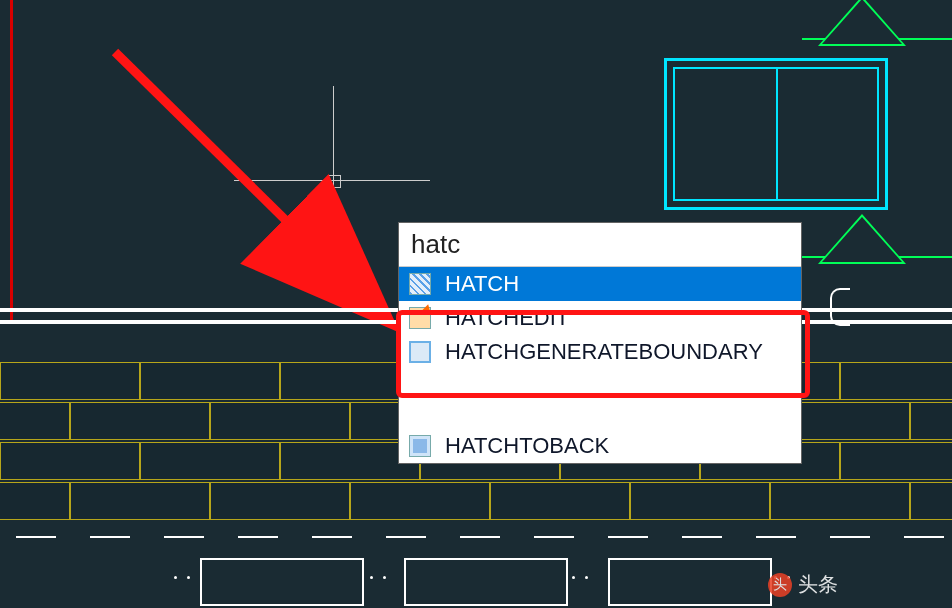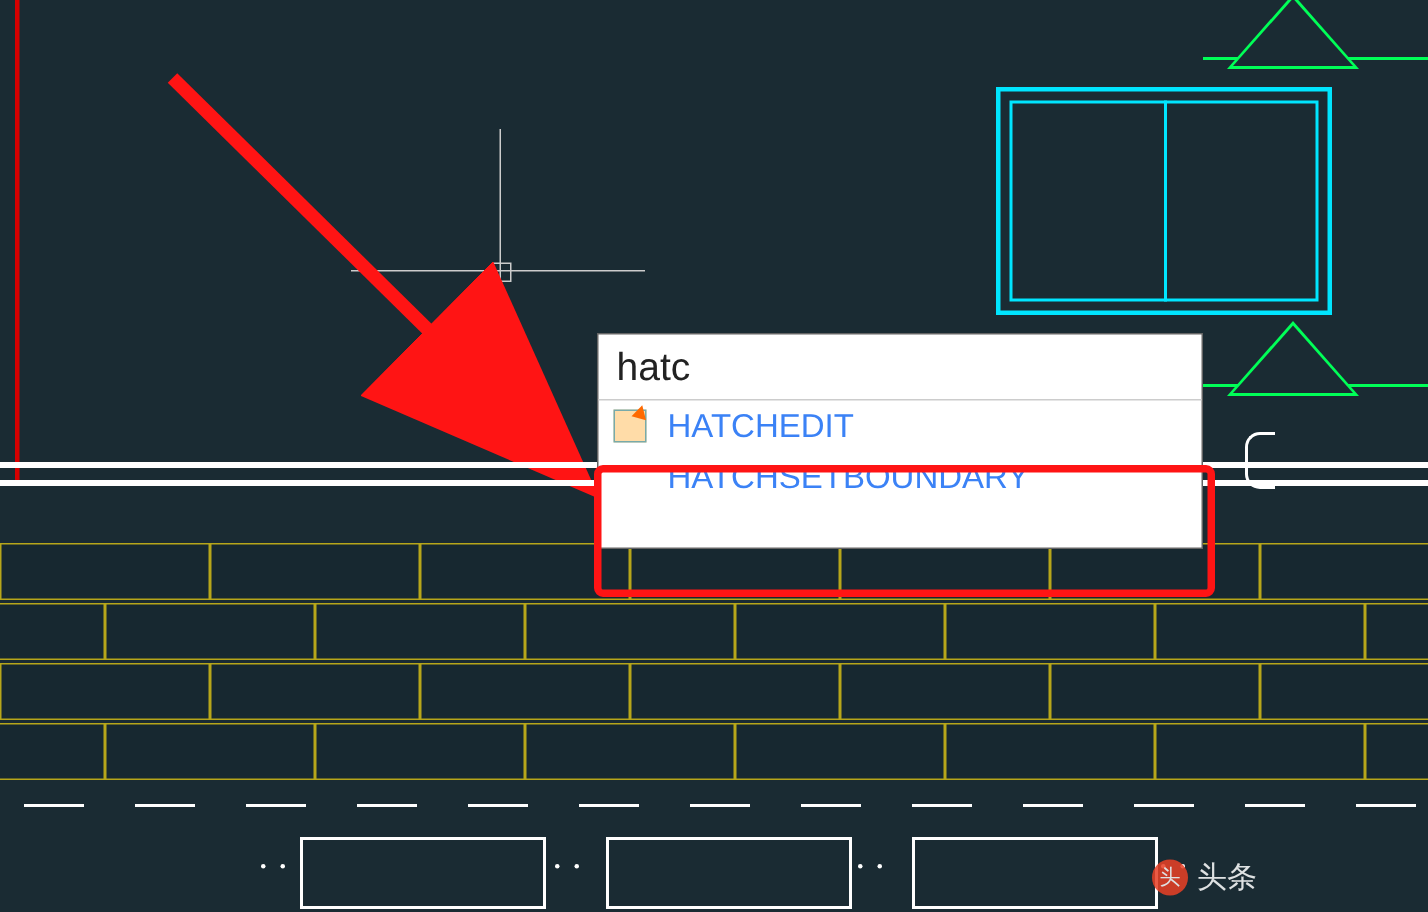--- a/index.html
+++ b/index.html
@@ -31,21 +31,21 @@
 .grip{position:absolute;right:6px;top:288px;width:18px;height:34px;border:2px solid #fff;border-radius:10px 0 0 10px;border-right:none}
 .dash-row{position:absolute;left:0;top:536px;width:952px;display:flex;gap:34px;padding-left:16px}
 .dash{width:40px;height:2px;background:#fff}
 .dotpair{position:absolute;display:flex;gap:10px}
 .dotpair span{width:3px;height:3px;background:#fff;border-radius:50%}
 .rect-row{position:absolute;left:200px;top:558px;display:flex;gap:40px}
 .rect{width:160px;height:44px;border:2px solid #fff;background:transparent}
 .popup{position:absolute;left:398px;top:222px;width:404px;background:#fff;border:1px solid #646464;box-sizing:border-box}
 .popup-input{padding:6px 12px;font-size:26px;color:#222;border-bottom:1px solid #ccc;font-family:Arial}
 .popup-list{}
-.item{display:flex;align-items:center;gap:14px;padding:4px 10px;font-size:22px;color:#3b82f6;position:relative}
+.item{display:flex;align-items:center;gap:14px;padding:4px 10px;font-size:22px;color:#0f172a;position:relative}
 .item.sel{background:#0078d7;color:#fff}
 .item .ic{width:22px;height:22px;flex:0 0 22px;background:#e4eefa;border:1px solid #7aa;box-sizing:border-box;position:relative}
 .item .ic.hatch{background:repeating-linear-gradient(45deg,#5aa0e8 0 2px,#e4eefa 2px 5px)}
 .item .ic.edit{background:#ffdca8}
 .item .ic.edit::after{content:"";position:absolute;right:-2px;top:-4px;width:0;height:0;border-left:5px solid transparent;border-right:5px solid transparent;border-bottom:9px solid #ff6a00;transform:rotate(15deg)}
 .item .ic.gen{background:#dceaf7;border:2px solid #6bb0e6}
 .item .ic.gen::before{content:"";position:absolute;left:-6px;top:-6px;width:8px;height:8px;background:radial-gradient(circle,#ff2a00 10%,transparent 20%),radial-gradient(circle,#ff2a00 10%,transparent 20%);background-size:4px 4px}
 .item .ic.back{background:#cfe4f8}
 .item .ic.back::after{content:"";position:absolute;left:3px;top:3px;right:3px;bottom:3px;background:#8ab8e8}
 .item .ic.none{background:transparent;border:none}
@@ -166,30 +166,41 @@
       <span></span>
     </div>
   <div class="dotpair" style="left:774px;top:576px">
       <span></span>
       <span></span>
     </div>
 
   <div class="popup">
     <div class="popup-input">hatc</div>
     <div class="popup-list">
+      <div class="item sel">
+        <span class="ic hatch"></span>
+        <span>HATCH</span>
+      </div>
       <div class="item">
         <span class="ic edit"></span>
         <span>HATCHEDIT</span>
       </div>
       <div class="item">
+        <span class="ic gen"></span>
+        <span>HATCHGENERATEBOUNDARY</span>
+      </div>
+      <div class="item">
         <span class="ic none"></span>
-        <span>HATCHSETBOUNDARY</span>
       </div>
       <div class="item">
         <span class="ic none"></span>
+      </div>
+      <div class="item">
+        <span class="ic back"></span>
+        <span>HATCHTOBACK</span>
       </div>
     </div>
   </div>
 
   <div class="redbox"></div>
 
   <div class="watermark">
     <span class="wm-logo">头</span>
     <span>头条</span>
   </div>

